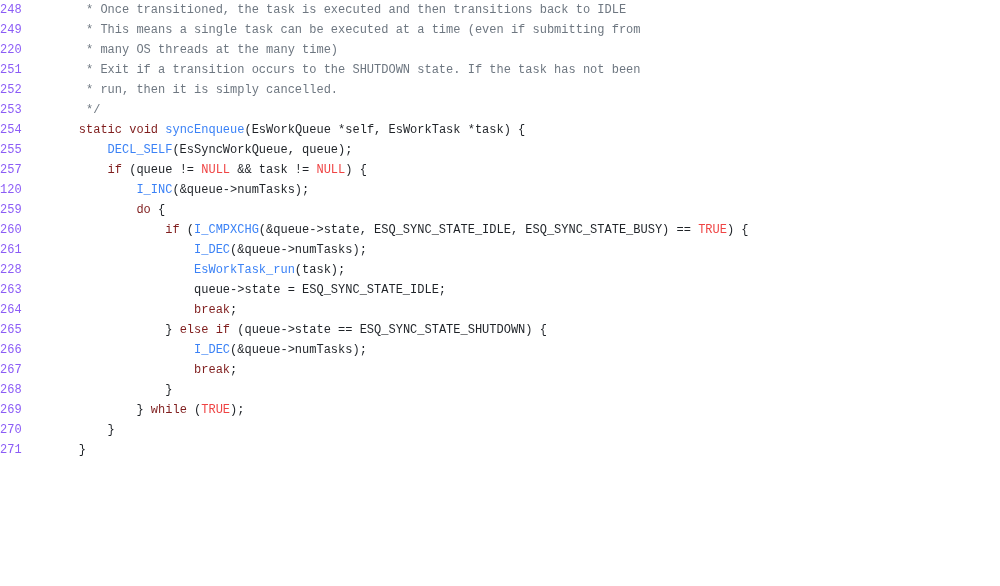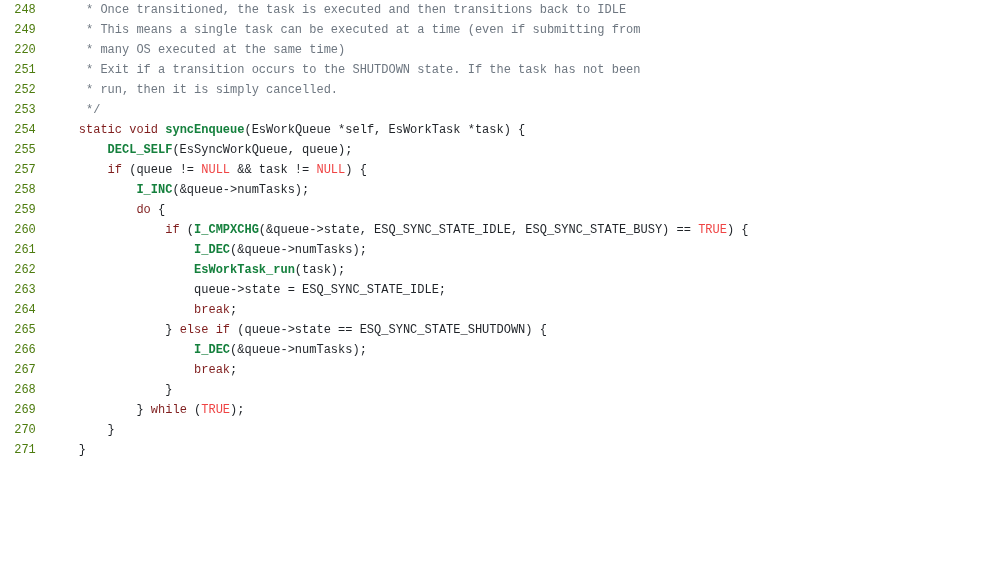--- a/index.html
+++ b/index.html
@@ -17,54 +17,54 @@
     border-collapse: collapse;
     width: 100%;
   }
   .code-table td {
     padding: 0;
     vertical-align: top;
   }
   .lineno {
     width: 50px;
     min-width: 50px;
-    text-align: center;
+    text-align: left;
     padding-right: 16px;
-    color: #4d7c0f;
+    color: #8b5cf6;
     user-select: none;
     white-space: nowrap;
     font-variant-numeric: tabular-nums;
   }
   .codecell {
     white-space: pre;
     padding-left: 16px;
     margin-left: 44px;
   }
   .tok-comment { color: #6e7781; }
   .tok-keyword { color: #7f1d1d; }
-  .tok-func    { color: #15803d; font-weight: bold; }
+  .tok-func    { color: #3b82f6; }
   .tok-const   { color: #ef4444; }
   .tok-text    { color: #1f2328; }
 </style>
 </head>
 <body>
 
 <table class="code-table">
   <tbody id="code-body">
       <tr>
         <td class="lineno">248</td>
         <td class="codecell"><span>    </span><span class="tok-comment"> * Once transitioned, the task is executed and then transitions back to IDLE</span></td>
       </tr>
       <tr>
         <td class="lineno">249</td>
         <td class="codecell"><span>    </span><span class="tok-comment"> * This means a single task can be executed at a time (even if submitting from</span></td>
       </tr>
       <tr>
         <td class="lineno">220</td>
-        <td class="codecell"><span>    </span><span class="tok-comment"> * many OS executed at the same time)</span></td>
+        <td class="codecell"><span>    </span><span class="tok-comment"> * many OS threads at the many time)</span></td>
       </tr>
       <tr>
         <td class="lineno">251</td>
         <td class="codecell"><span>    </span><span class="tok-comment"> * Exit if a transition occurs to the SHUTDOWN state. If the task has not been</span></td>
       </tr>
       <tr>
         <td class="lineno">252</td>
         <td class="codecell"><span>    </span><span class="tok-comment"> * run, then it is simply cancelled.</span></td>
       </tr>
       <tr>
@@ -77,37 +77,37 @@
       </tr>
       <tr>
         <td class="lineno">255</td>
         <td class="codecell"><span>        </span><span class="tok-func">DECL_SELF</span><span class="tok-text">(EsSyncWorkQueue, queue);</span></td>
       </tr>
       <tr>
         <td class="lineno">257</td>
         <td class="codecell"><span>        </span><span class="tok-keyword">if</span><span class="tok-text"> (queue != </span><span class="tok-const">NULL</span><span class="tok-text"> &amp;&amp; task != </span><span class="tok-const">NULL</span><span class="tok-text">) {</span></td>
       </tr>
       <tr>
-        <td class="lineno">258</td>
+        <td class="lineno">120</td>
         <td class="codecell"><span>            </span><span class="tok-func">I_INC</span><span class="tok-text">(&amp;queue-&gt;numTasks);</span></td>
       </tr>
       <tr>
         <td class="lineno">259</td>
         <td class="codecell"><span>            </span><span class="tok-keyword">do</span><span class="tok-text"> {</span></td>
       </tr>
       <tr>
         <td class="lineno">260</td>
         <td class="codecell"><span>                </span><span class="tok-keyword">if</span><span class="tok-text"> (</span><span class="tok-func">I_CMPXCHG</span><span class="tok-text">(&amp;queue-&gt;state, ESQ_SYNC_STATE_IDLE, ESQ_SYNC_STATE_BUSY) == </span><span class="tok-const">TRUE</span><span class="tok-text">) {</span></td>
       </tr>
       <tr>
         <td class="lineno">261</td>
         <td class="codecell"><span>                    </span><span class="tok-func">I_DEC</span><span class="tok-text">(&amp;queue-&gt;numTasks);</span></td>
       </tr>
       <tr>
-        <td class="lineno">262</td>
+        <td class="lineno">228</td>
         <td class="codecell"><span>                    </span><span class="tok-func">EsWorkTask_run</span><span class="tok-text">(task);</span></td>
       </tr>
       <tr>
         <td class="lineno">263</td>
         <td class="codecell"><span>                    </span><span class="tok-text">queue-&gt;state = ESQ_SYNC_STATE_IDLE;</span></td>
       </tr>
       <tr>
         <td class="lineno">264</td>
         <td class="codecell"><span>                    </span><span class="tok-keyword">break</span><span class="tok-text">;</span></td>
       </tr>

